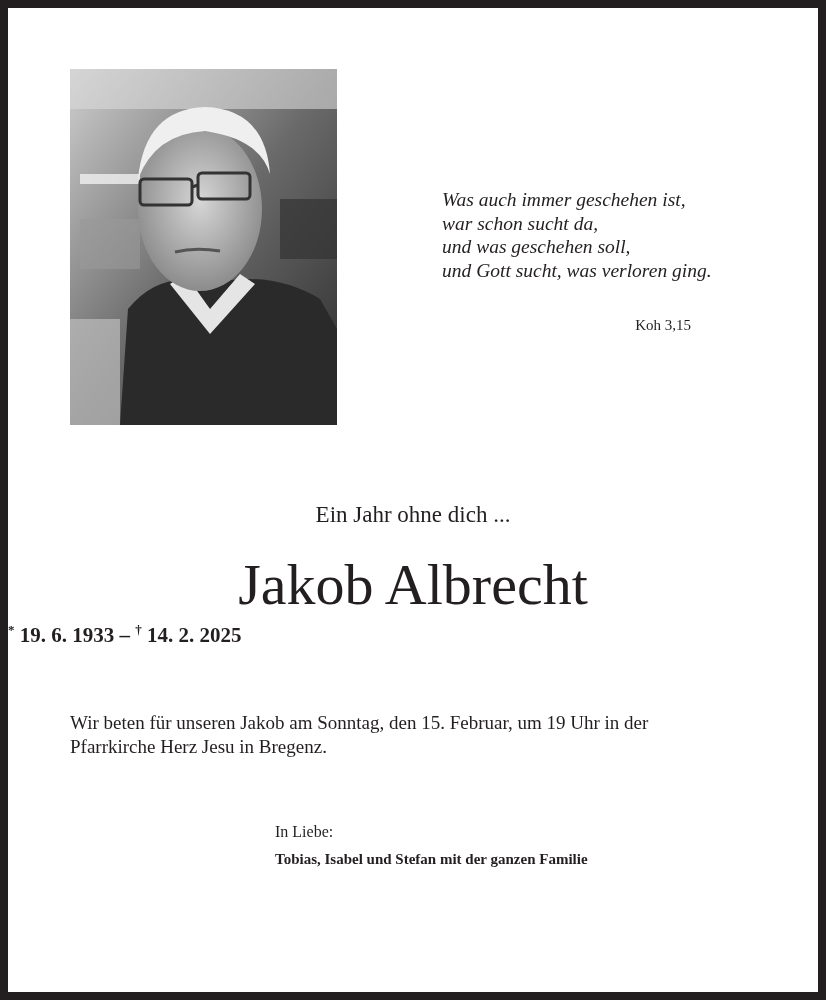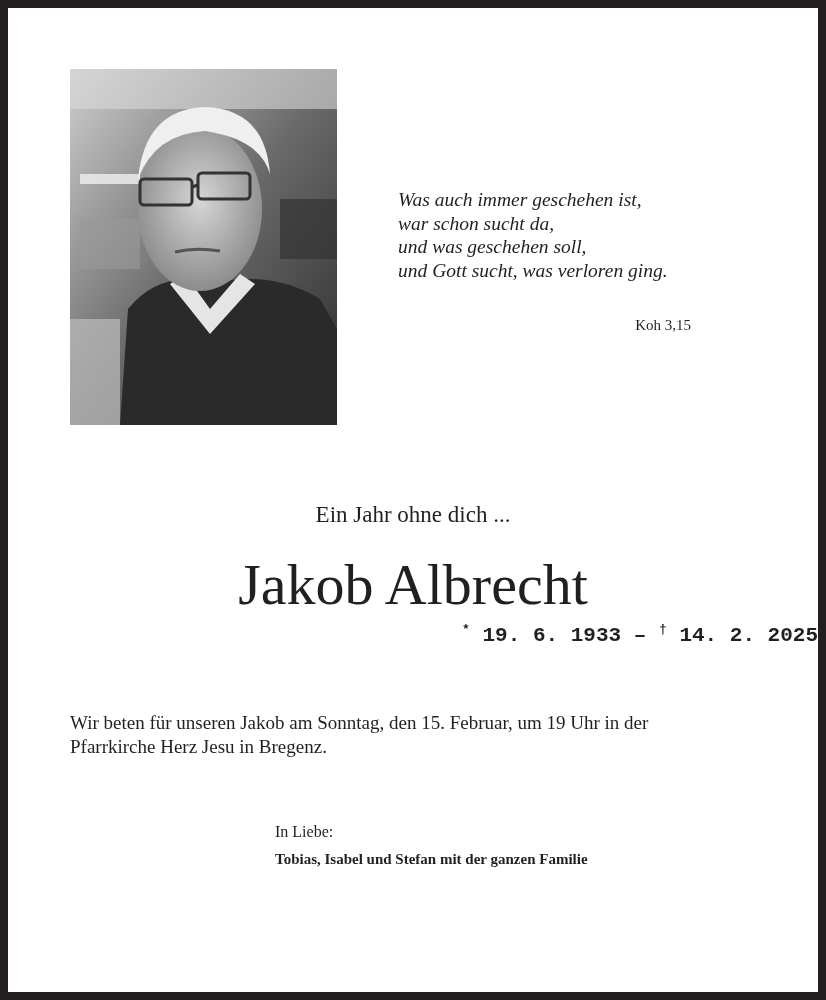--- a/index.html
+++ b/index.html
@@ -16,36 +16,36 @@
     .photo {
       position: absolute; left: 62px; top: 61px; width: 267px; height: 356px;
       background: #6e6e6e; overflow: hidden;
     }
     .photo svg { display: block; width: 100%; height: 100%; }
     .quote {
       position: absolute; left: 390px; top: 180px; width: 300px;
       font-family: "Liberation Serif", serif; font-style: italic;
       font-size: 19.5px; line-height: 23.5px;
     }
-    .quote .line { display: block; white-space: nowrap; }
+    .quote .line { display: block; white-space: nowrap; margin-left: 44px; }
     .quote .ref {
       position: absolute; left: 0; top: 126px; width: 293px;
       font-style: normal; font-size: 15px; text-align: right;
     }
     .intro {
       position: absolute; left: 0; width: 810px; top: 494px;
       text-align: center; font-family: "Liberation Serif", serif; font-size: 23px;
     }
     .name {
       position: absolute; left: 0; width: 810px; top: 544px;
       text-align: center; font-family: "Liberation Serif", serif; font-size: 58px; line-height: 66px;
     }
     .dates {
       position: absolute; left: 0; width: 810px; top: 614px;
-      text-align: right; font-family: Liberation Mono, monospace; font-weight: bold; font-size: 21px;
+      text-align: left; font-family: Liberation Serif, serif; font-weight: bold; font-size: 21px;
     }
     .dates sup { font-size: 13px; }
     .body-text {
       position: absolute; left: 62px; top: 703px; width: 720px;
       font-family: "Liberation Serif", serif; font-size: 19px; line-height: 23.5px;
     }
     .body-text .line { display: block; white-space: nowrap; }
     .sign-label {
       position: absolute; left: 267px; top: 815px;
       font-family: "Liberation Serif", serif; font-size: 16px;

